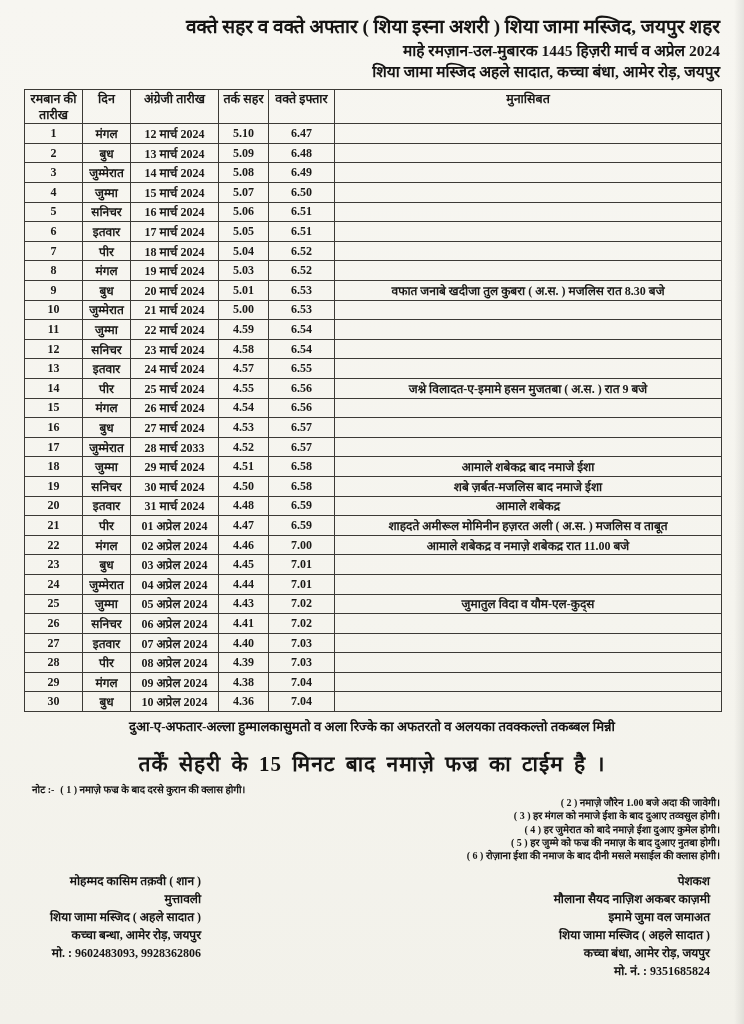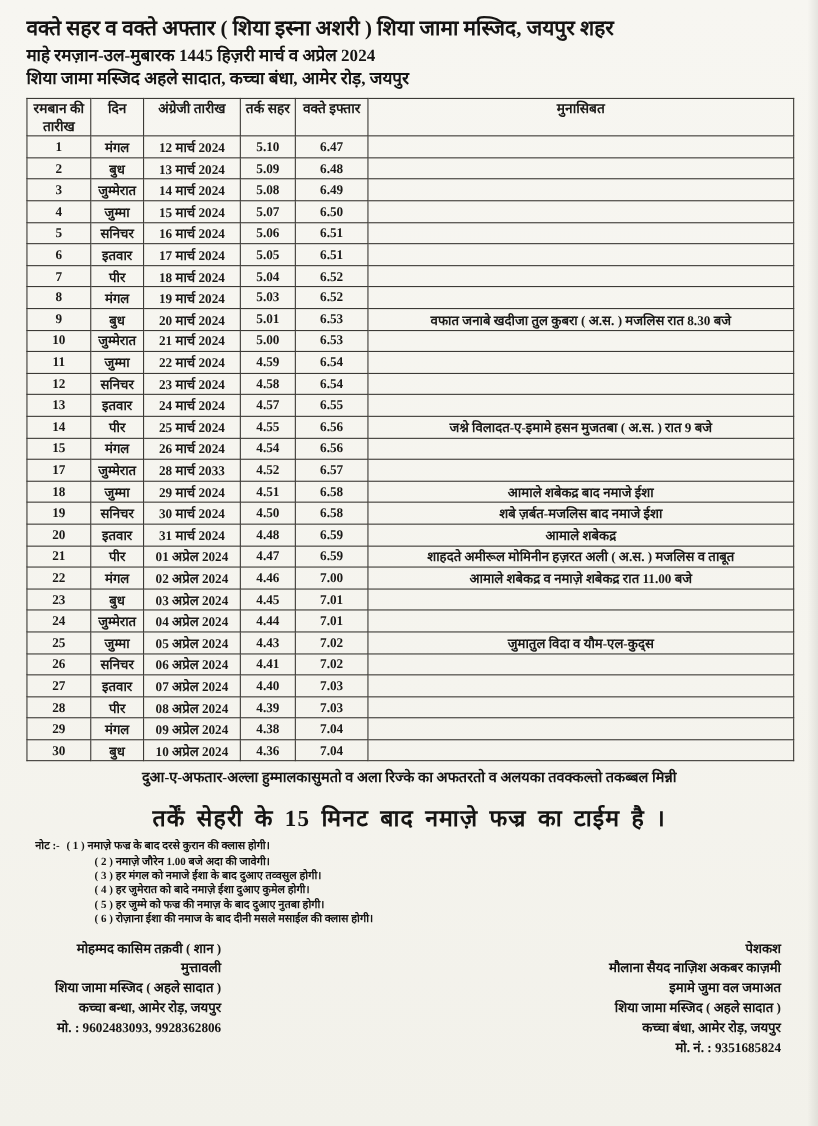--- a/index.html
+++ b/index.html
@@ -13,21 +13,21 @@
     overflow:hidden;
     box-sizing:border-box;
     padding:14px 24px 0 24px;
   }
   .page::after{ 
     content:"";position:absolute;top:0;right:0;width:10px;height:100%;
     background:linear-gradient(90deg,rgba(0,0,0,0) 0%,rgba(0,0,0,0.08) 100%);
     pointer-events:none;
   }
   
-  .hdr{text-align:left;font-weight:700;}
+  .hdr{text-align:right;font-weight:700;}
   .hdr-l1{font-size:19px;line-height:1.35;}
   .hdr-l2{font-size:15.5px;line-height:1.4;}
   .hdr-l3{font-size:15.5px;line-height:1.4;}
   
   table.tt{
     border-collapse:collapse;
     width:697px;
     margin-top:6px;
     table-layout:fixed;
   }
@@ -44,21 +44,21 @@
   td.c-occ{font-size:11.5px;}
   col.c1{width:58px;} col.c2{width:48px;} col.c3{width:88px;}
   col.c4{width:50px;} col.c5{width:66px;} col.c6{width:387px;}
   
   .dua{margin-top:5px;text-align:center;font-size:13.2px;font-weight:700;}
   .bigline{margin-top:14px;text-align:center;font-size:21px;font-weight:700;letter-spacing:1px;word-spacing:4px;}
   
   .notes{margin-top:6px;margin-left:8px;font-size:10px;font-weight:700;}
   .note-line{line-height:1.32;}
   .note-label{margin-right:6px;}
-  .note-line.indent{margin-left:54px;}
+  .note-line.indent{margin-left:54px;text-align:right;}
   
   .sigs{display:flex;justify-content:space-between;margin-top:10px;padding:0 10px 0 26px;}
   .sig{text-align:right;font-size:12px;font-weight:700;line-height:1.5;}
   .sig-left{}
   .sig-right{margin-top:0;}
 </style>
 </head>
 <body>
 
 <div class="page">
@@ -203,20 +203,28 @@
     </tr>
         <tr>
       <td class="c-num">15</td>
       <td class="c-day">मंगल</td>
       <td class="c-date">26 मार्च 2024</td>
       <td class="c-sahar">4.54</td>
       <td class="c-iftar">6.56</td>
       <td class="c-occ"></td>
     </tr>
         <tr>
+      <td class="c-num">16</td>
+      <td class="c-day">बुध</td>
+      <td class="c-date">27 मार्च 2024</td>
+      <td class="c-sahar">4.53</td>
+      <td class="c-iftar">6.57</td>
+      <td class="c-occ"></td>
+    </tr>
+        <tr>
       <td class="c-num">17</td>
       <td class="c-day">जुम्मेरात</td>
       <td class="c-date">28 मार्च 2033</td>
       <td class="c-sahar">4.52</td>
       <td class="c-iftar">6.57</td>
       <td class="c-occ"></td>
     </tr>
         <tr>
       <td class="c-num">18</td>
       <td class="c-day">जुम्मा</td>

